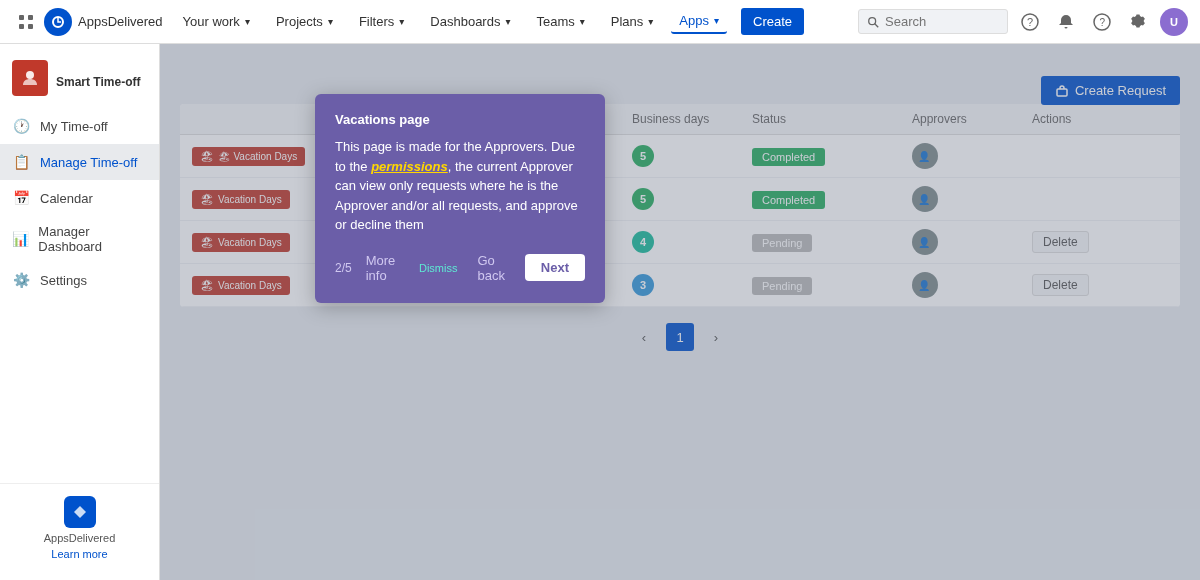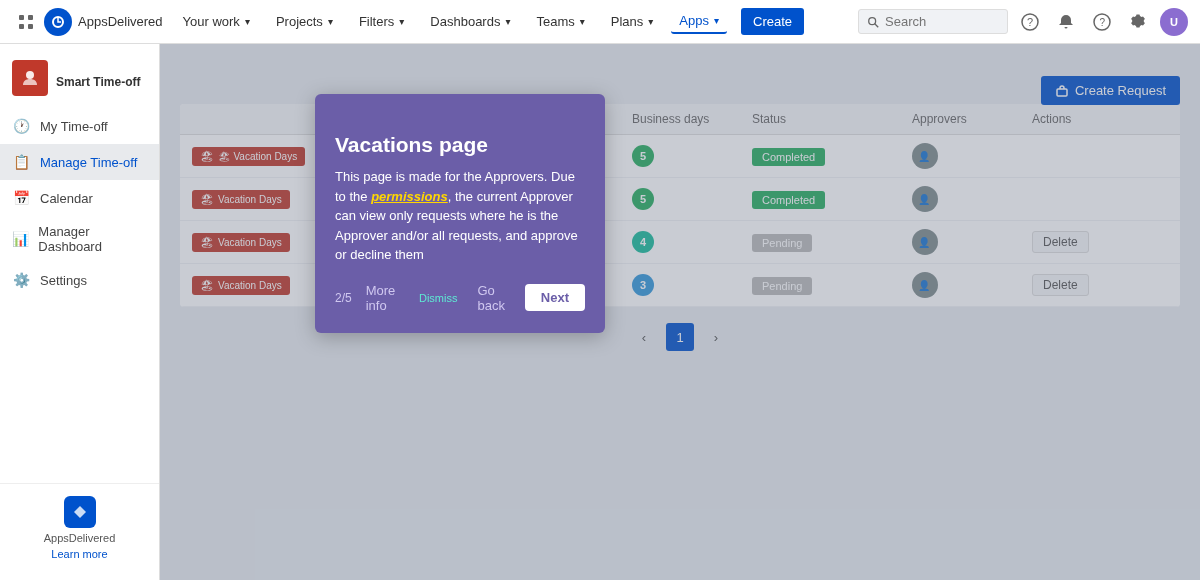--- a/index.html
+++ b/index.html
@@ -80,21 +80,21 @@
       top: 50px;
       left: 155px;
       width: 290px;
       background: #6b5ea8;
       border-radius: 6px;
       padding: 18px 20px 16px;
       color: white;
       z-index: 200;
       box-shadow: 0 4px 20px rgba(0,0,0,0.25);
     }
-    .popup-title { font-size: 21px; font-weight: 700; margin-bottom: 10px; margin-top: 21px; }
+    .popup-title { font-size: 13px; font-weight: 700; margin-bottom: 10px; }
     .popup-body { font-size: 13px; line-height: 1.5; margin-bottom: 14px; }
     .popup-body .permissions-link { color: #ffd700; text-decoration: underline; cursor: pointer; font-style: italic; font-weight: 600; }
     .popup-footer { display: flex; align-items: center; gap: 8px; }
     .popup-step { font-size: 12px; color: #d0c8f0; margin-right: 4px; }
     .popup-more-info { font-size: 13px; color: #d0c8f0; cursor: pointer; padding: 4px 2px; }
     .popup-dismiss { font-size: 11px; color: #5eead4; cursor: pointer; padding: 4px 6px; }
     .popup-goback { font-size: 13px; color: #d0c8f0; cursor: pointer; padding: 4px 6px; }
     .popup-next-btn { background: #fff; color: #6b5ea8; border: none; border-radius: 4px; padding: 6px 16px; font-size: 13px; font-weight: 600; cursor: pointer; margin-left: auto; }
 
     .chevron { font-size: 10px; margin-left: 2px; }

